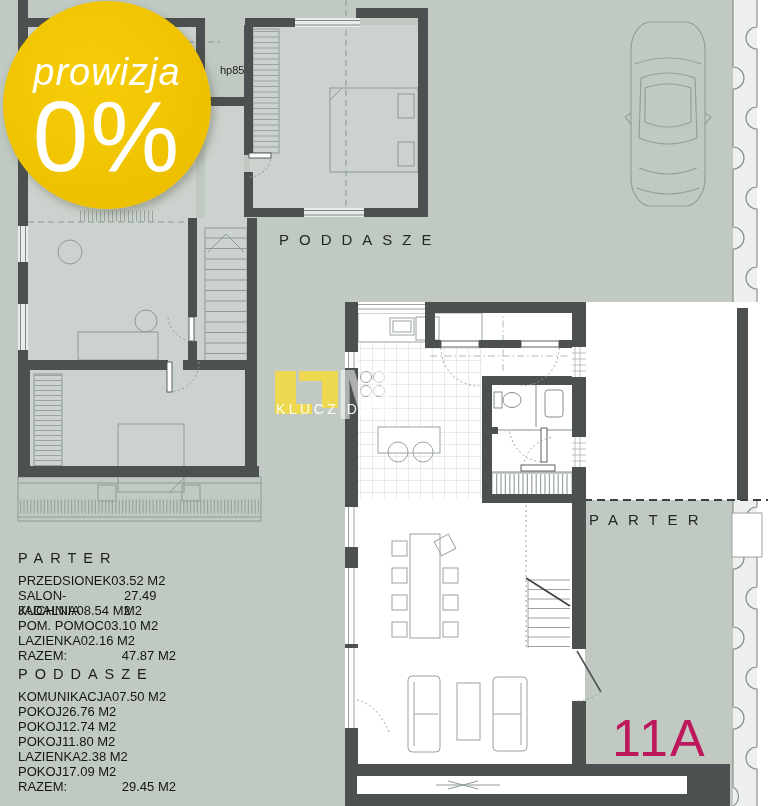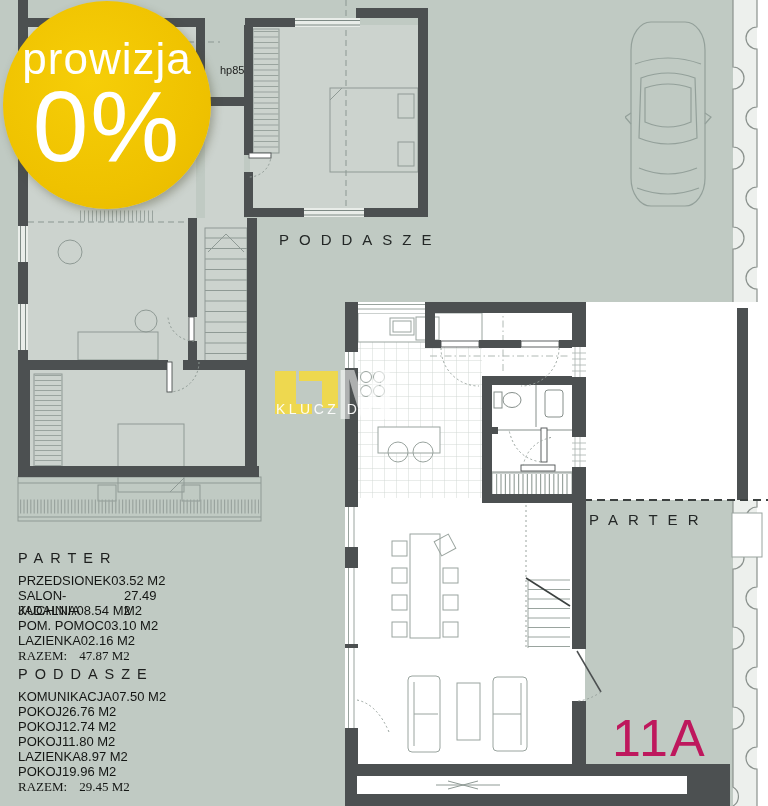--- a/index.html
+++ b/index.html
@@ -4,38 +4,38 @@
 <style>
   html,body{margin:0;padding:0;background:#e8e8e8;}
   .stage{position:relative;width:768px;height:806px;background:#c0cac3;overflow:hidden;
          font-family:"Liberation Sans",sans-serif;}
   .abs{position:absolute;}
   svg{display:block;}
   
   .badge{position:absolute;left:3px;top:1px;width:208px;height:208px;border-radius:50%;
          background:radial-gradient(circle at 42% 38%, #f6ce08 0%, #efc200 62%, #e7b900 100%);
          box-shadow:3px 4px 9px rgba(70,70,40,.35);color:#fff;text-align:center;}
-  .badge .l1{margin-top:33px;font-size:44px;letter-spacing:1px;}
+  .badge .l1{margin-top:50px;font-size:38px;letter-spacing:1px;font-style:italic;}
   .badge .l2{margin-top:-8px;font-size:100px;line-height:1.0;letter-spacing:2px;}
   
   .hp85{position:absolute;left:220px;top:36px;font-size:11px;color:#1c1e1d;margin-top:28px;}
   .plan-label{position:absolute;font-size:15px;color:#232726;letter-spacing:10px;white-space:nowrap;}
   .lbl-poddasze{left:279px;top:231px;}
   .lbl-parter{left:589px;top:511px;}
   .unit{position:absolute;left:612px;top:708px;font-size:52px;color:#be185d;letter-spacing:2px;}
   
   .wm-m{position:absolute;left:336px;top:360px;font-size:70px;font-weight:bold;
         color:rgba(255,255,255,.55);line-height:1;}
   .wm-tag{position:absolute;left:276px;top:401px;font-size:14px;letter-spacing:3.5px;
           color:rgba(255,255,255,.92);white-space:nowrap;}
   
   .area-table{position:absolute;left:18px;width:158px;color:#141614;font-size:13px;line-height:15px;}
   .area-table .title{font-size:14.5px;letter-spacing:7px;margin-bottom:7px;color:#1d1f1e;}
   .area-table .row{display:flex;justify-content:flex-start;height:15px;}
-  .area-table .total{display:flex;justify-content:flex-start;gap:12px;height:15px;font-family:Liberation Serif, serif;}
+  .area-table .total{display:flex;justify-content:space-between;gap:12px;height:15px;}
   .t-parter{top:551px;}
   .t-poddasze{top:667px;}
 </style>
 </head>
 <body>
 
 <div class="stage">
 
   <svg class="abs" style="left:725px;top:0;" width="43" height="806" viewBox="725 0 43 806">
     <rect x="733" y="0" width="35" height="806" fill="#edf0ed"></rect>
@@ -363,25 +363,25 @@
     <div class="row">
       <span>POKOJ</span>
       <span>12.74 M2</span>
     </div>
     <div class="row">
       <span>POKOJ</span>
       <span>11.80 M2</span>
     </div>
     <div class="row">
       <span>LAZIENKA</span>
-      <span>8.97 M2</span>
+      <span>2.38 M2</span>
     </div>
     <div class="row">
       <span>POKOJ</span>
-      <span>19.96 M2</span>
+      <span>17.09 M2</span>
     </div>
     <div class="total">
       <span>RAZEM:</span>
       <span>29.45 M2</span>
     </div>
   </div>
 
 </div>
 
 </body></html>

